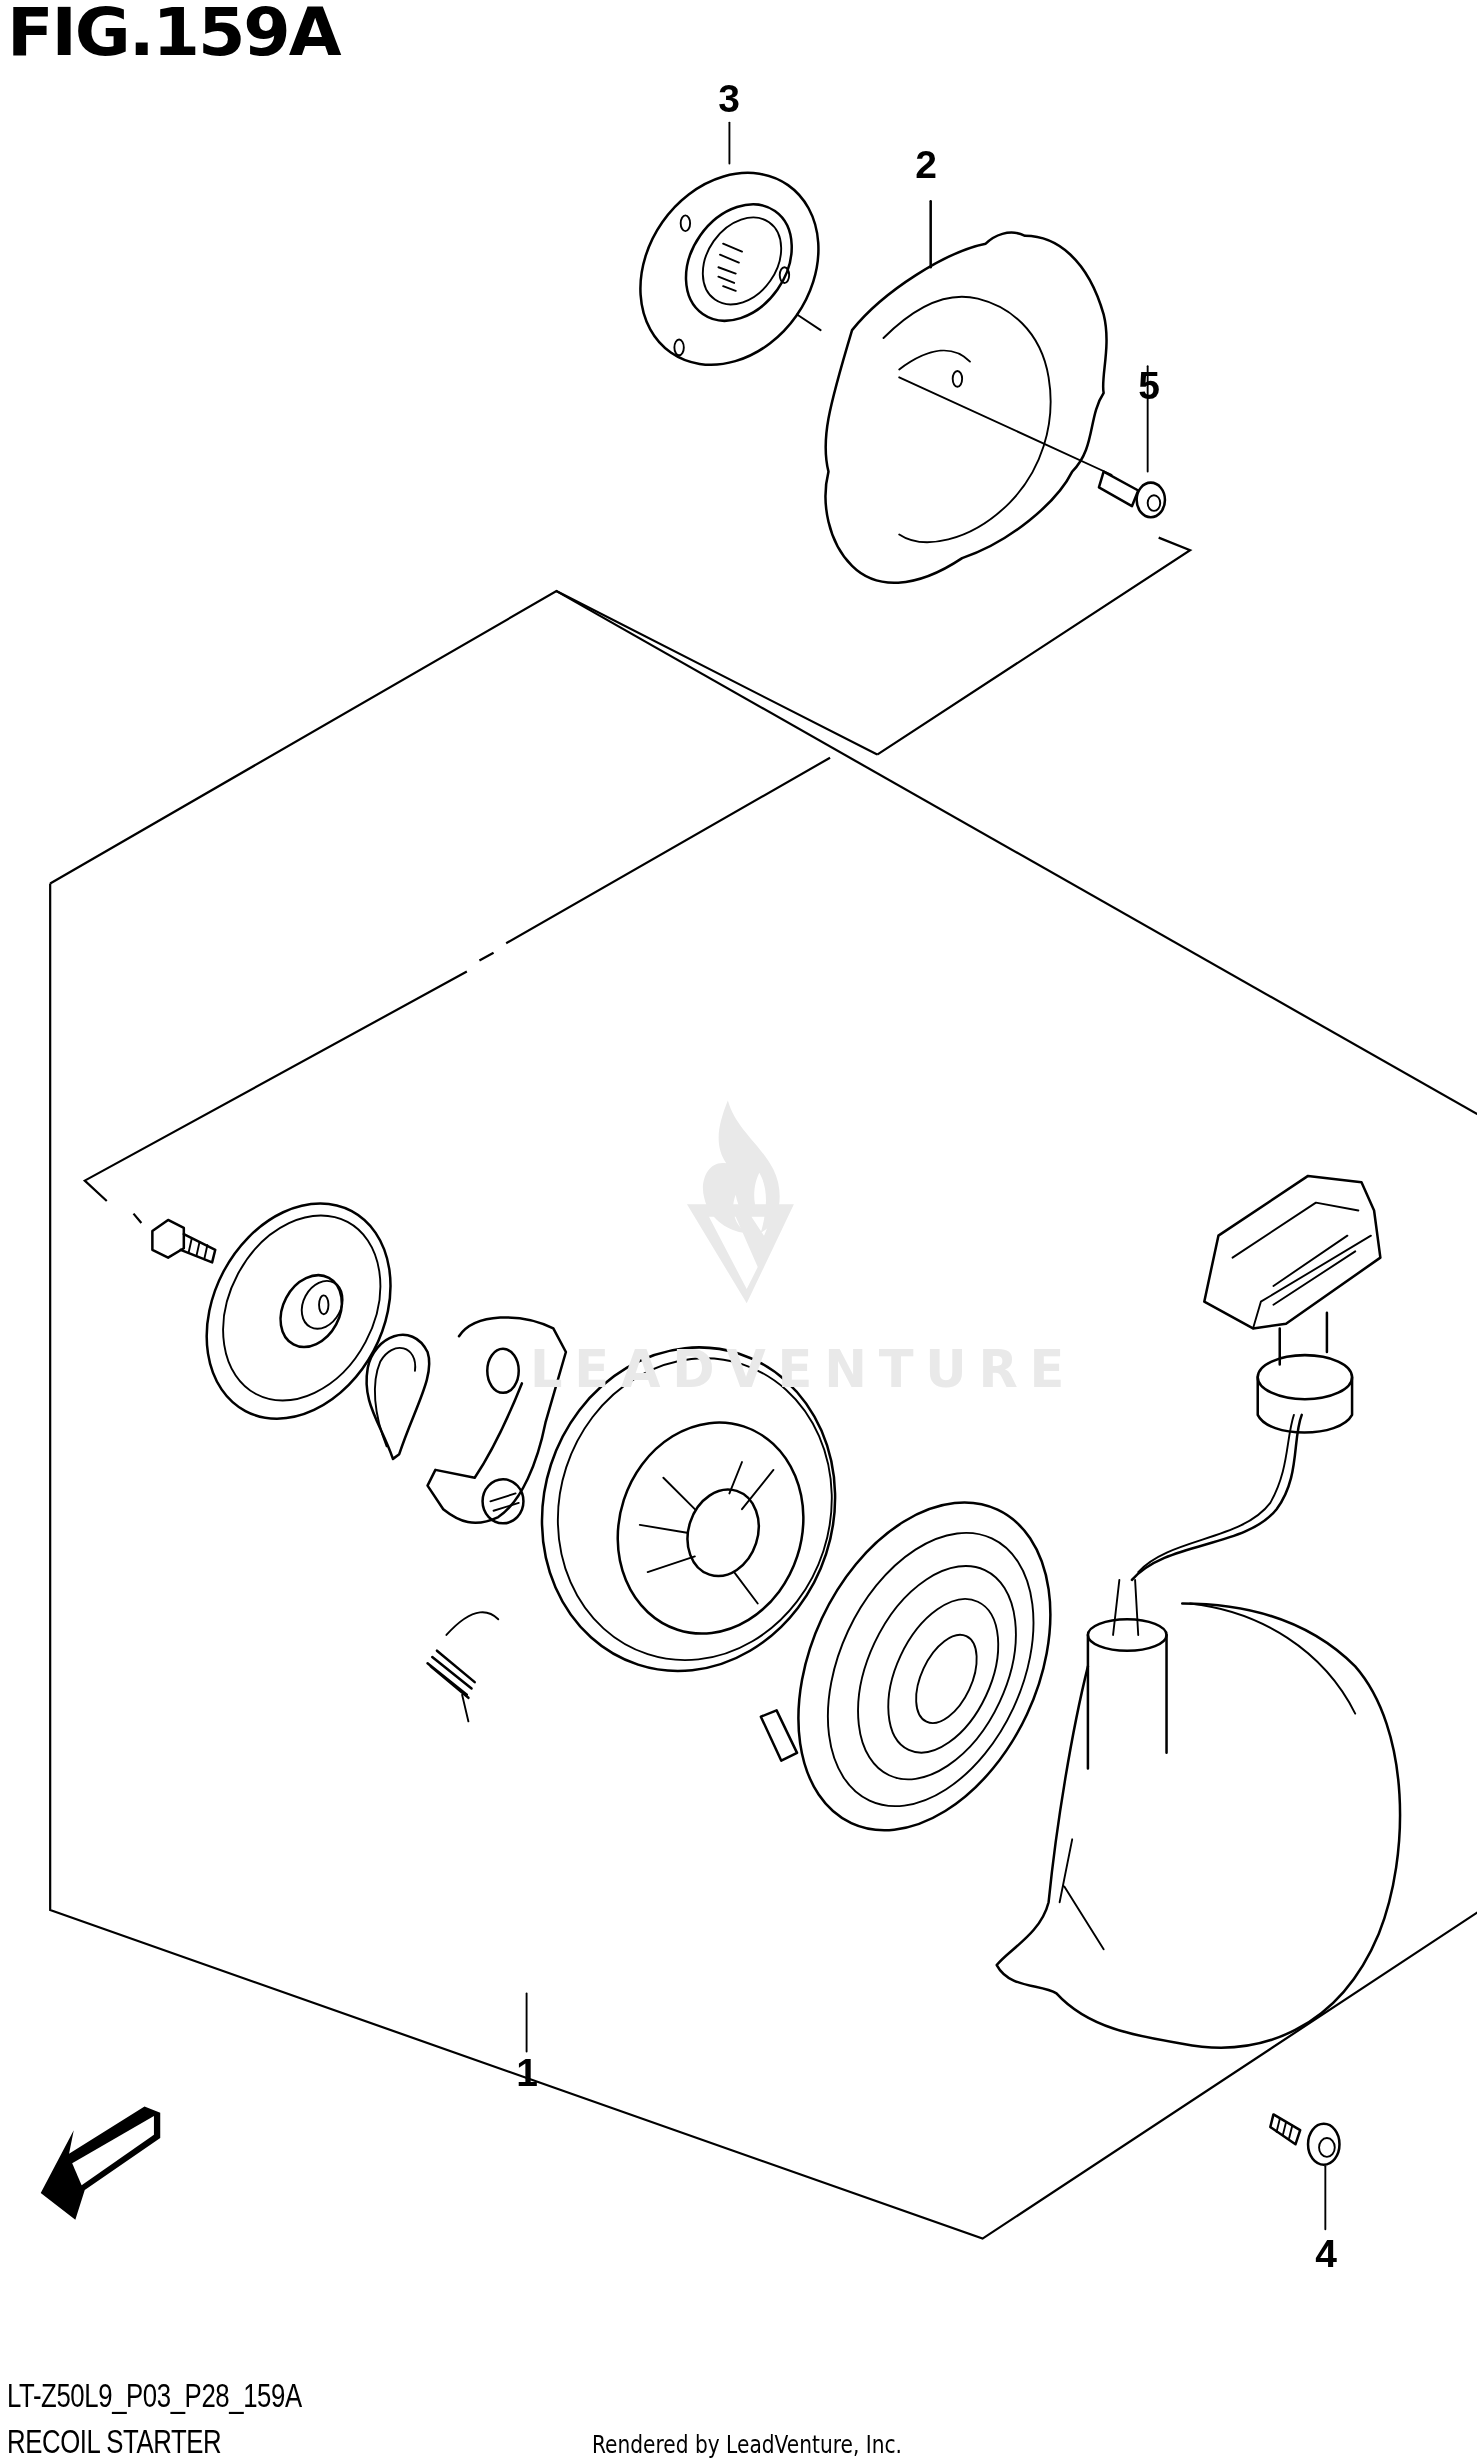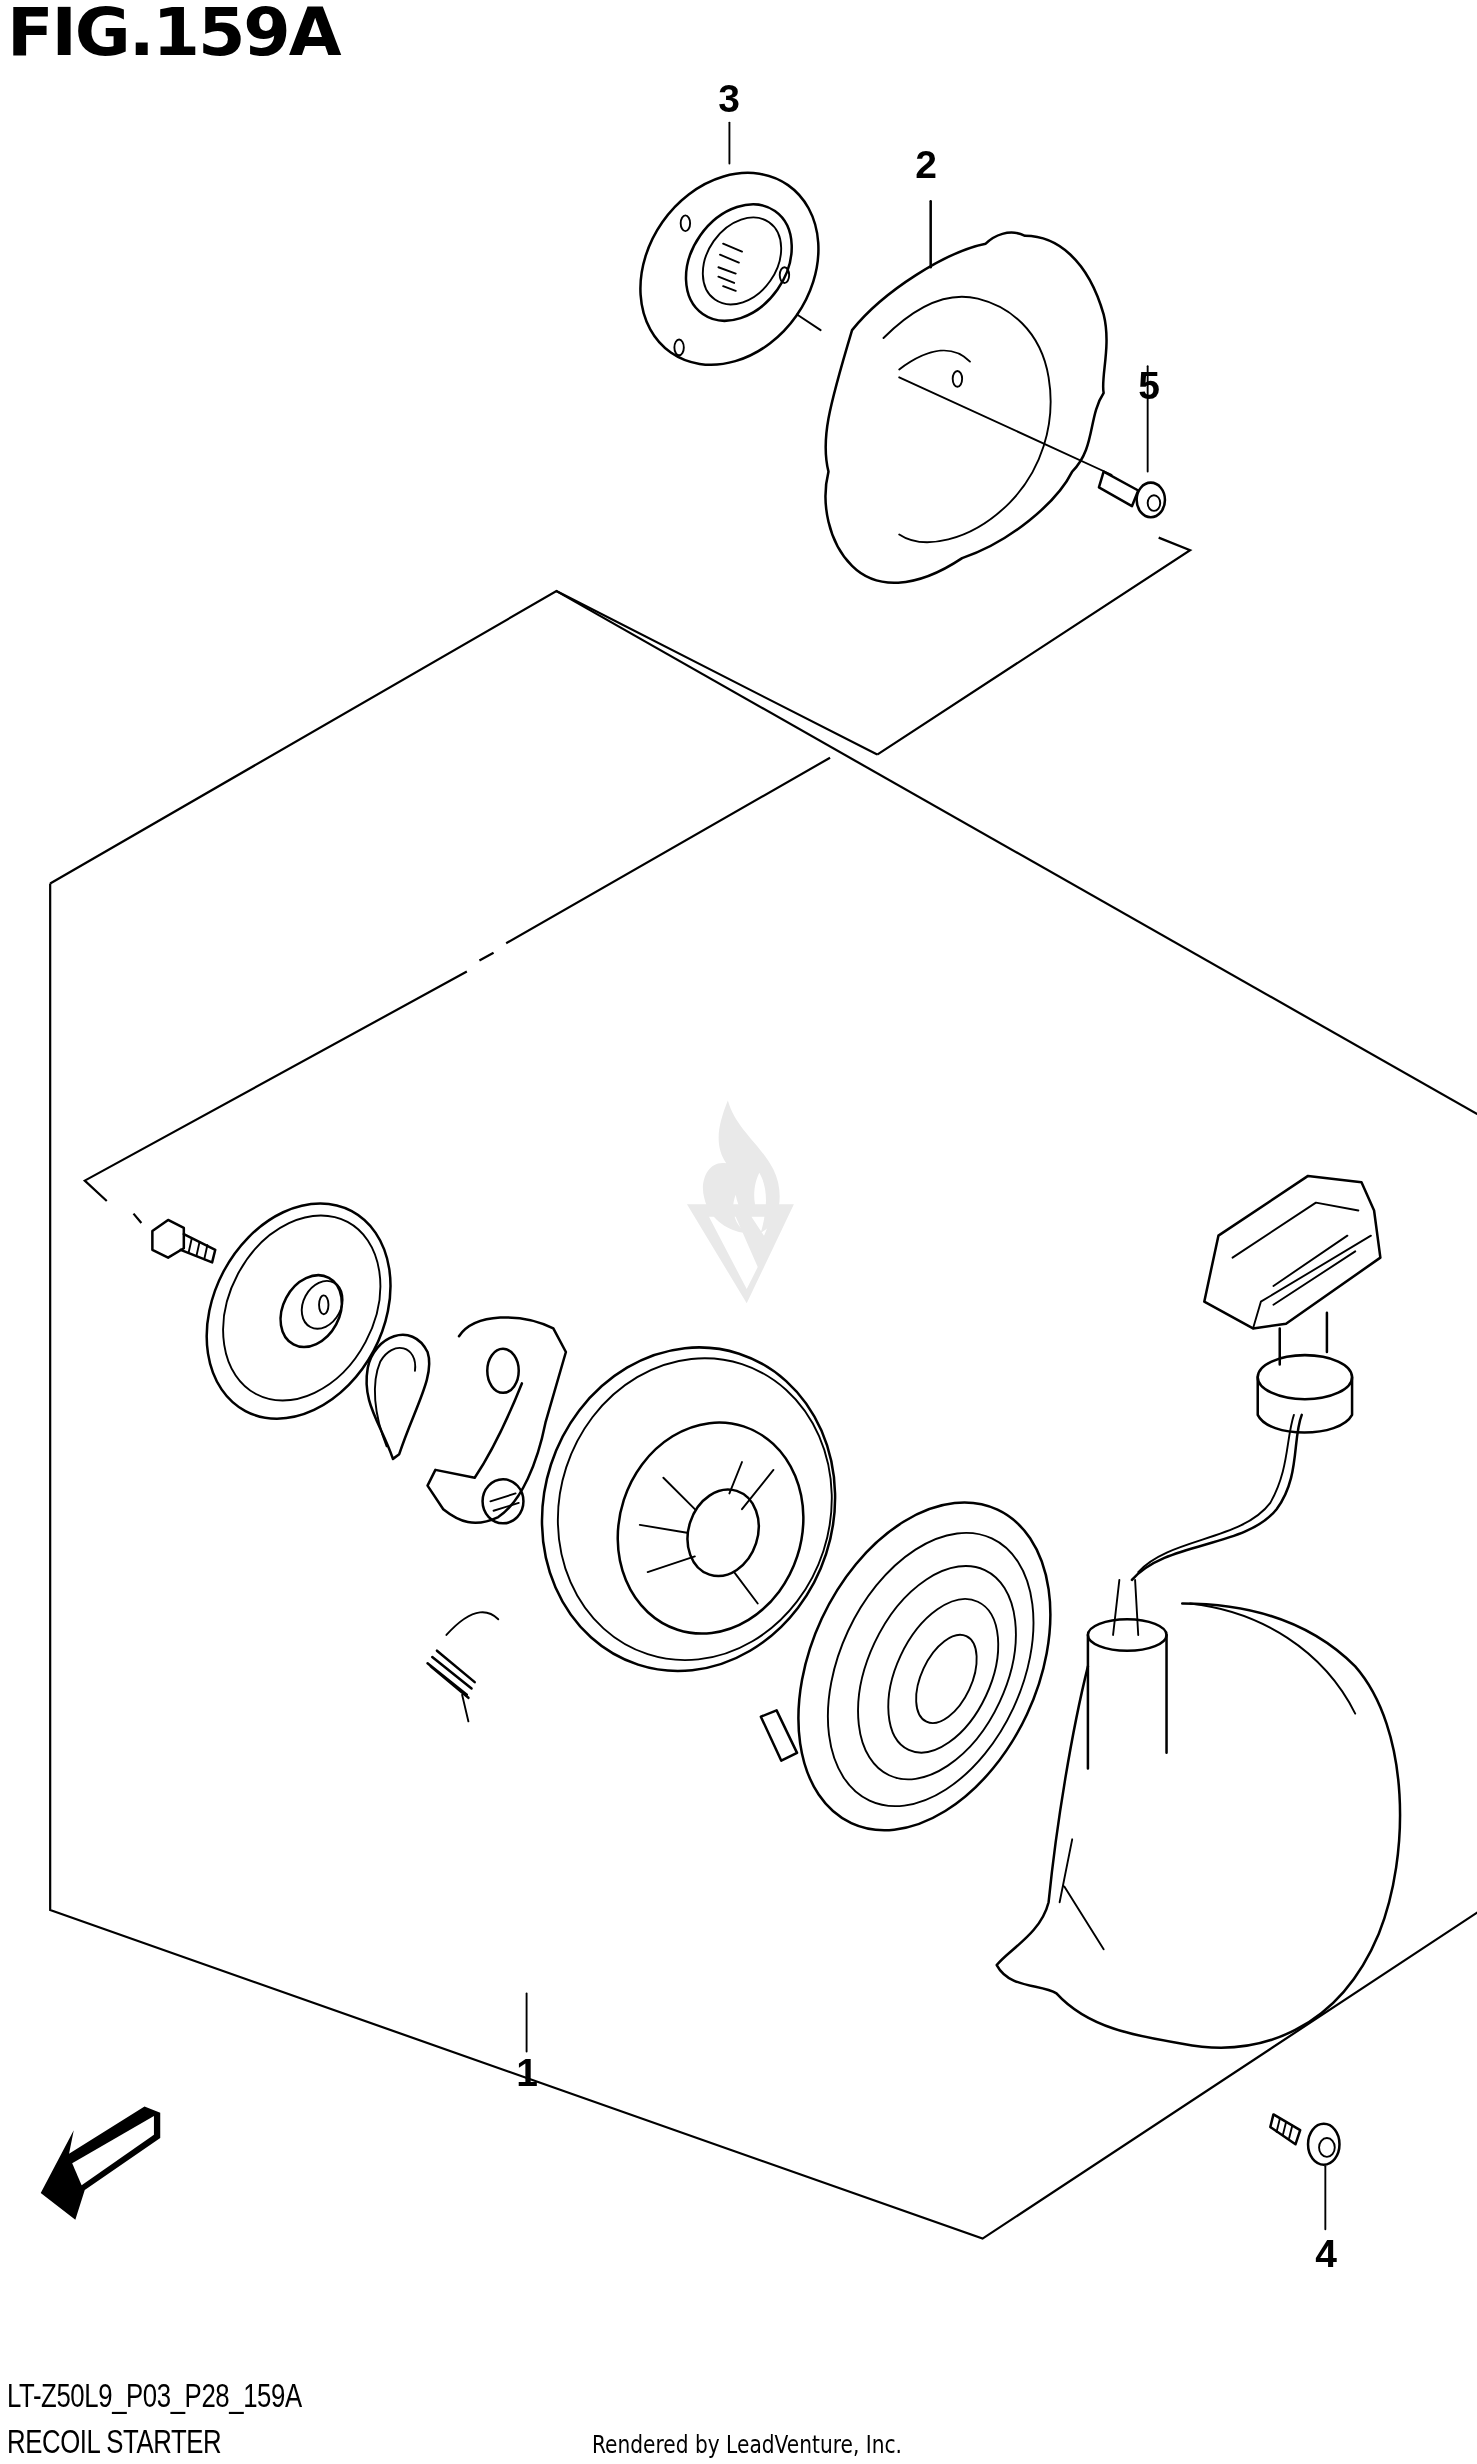--- a/index.html
+++ b/index.html
@@ -165,20 +165,21 @@
     </g>
 
     <path class="lnt" d="M333 1268 L333 1305"></path>
 
     <g>
       <path d="M24 1395 L46 1412 L52 1393 L100 1360 L100 1344 L90 1340 L42 1370 L45 1355 Z" fill="#000"></path>
       <path d="M50 1390 L96 1358 L96 1346 L44 1376 Z" fill="#fff"></path>
     </g>
   </svg>
 
+  <div class="watermark-text">LEADVENTURE</div>
 
   <div class="callout" style="left:726px; top:79px;">3</div>
   <div class="callout" style="left:923px; top:145px;">2</div>
   <div class="callout" style="left:1146px; top:366px;">5</div>
   <div class="callout" style="left:524px; top:2053px;">1</div>
   <div class="callout" style="left:1323px; top:2234px;">4</div>
 
   <div class="footer-code">LT-Z50L9_P03_P28_159A</div>
   <div class="footer-name">RECOIL STARTER</div>
   <div class="credit">Rendered by LeadVenture, Inc.</div>

